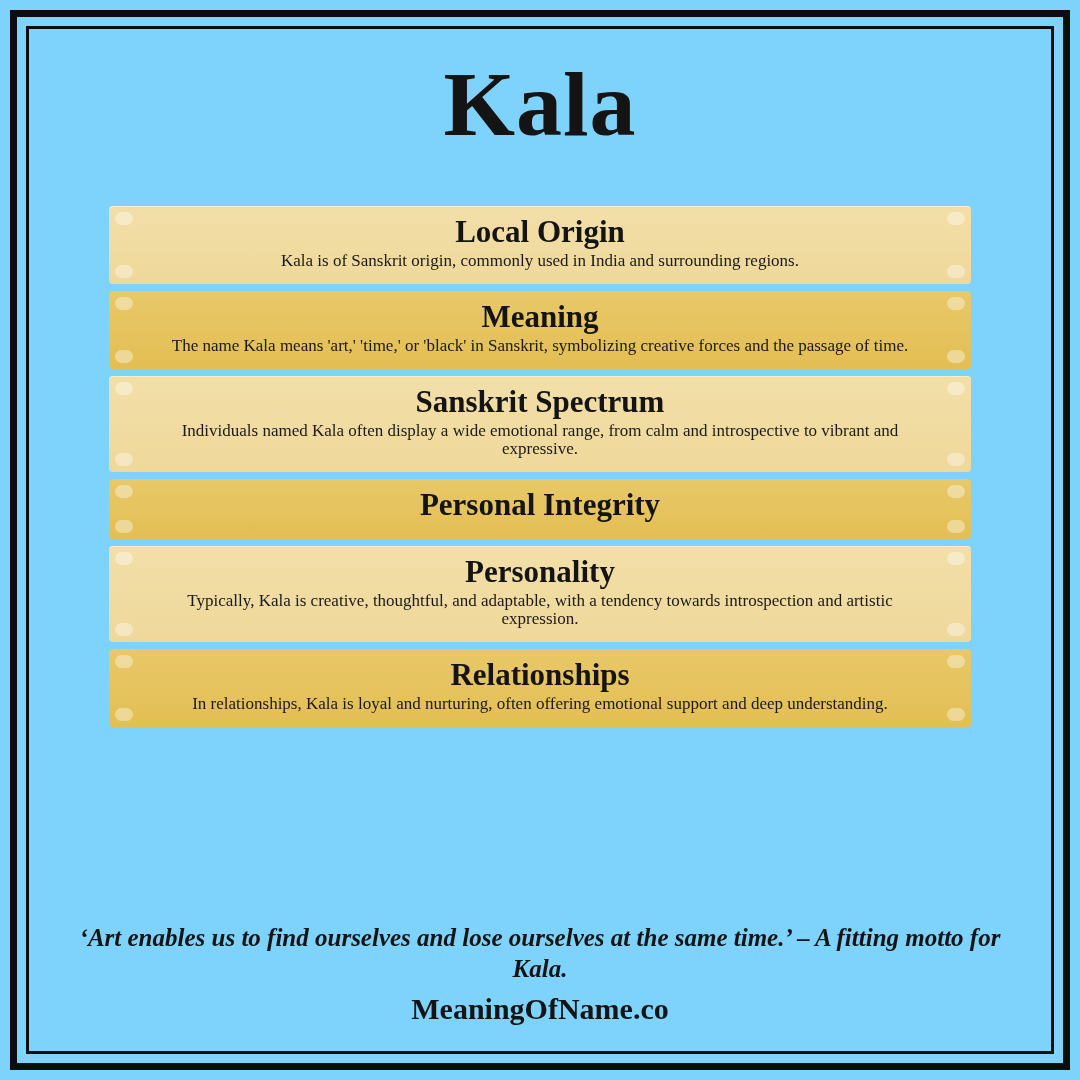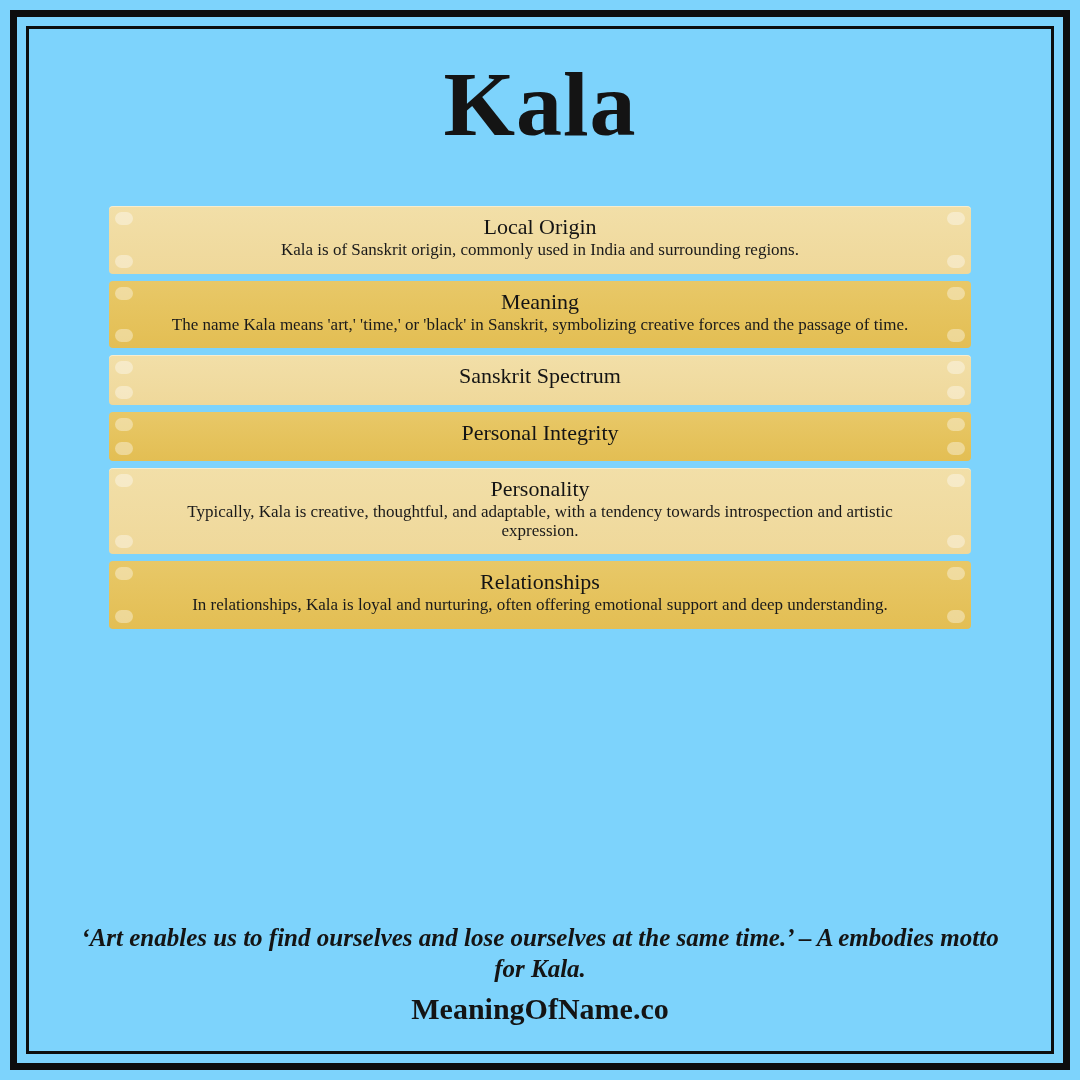--- a/index.html
+++ b/index.html
@@ -90,22 +90,22 @@
     height: 13px;
     border-radius: 7px;
     background: rgba(255,255,255,0.38);
   }
   .knob.tl { left: 6px; top: 6px; }
   .knob.tr { right: 6px; top: 6px; }
   .knob.bl { left: 6px; bottom: 6px; }
   .knob.br { right: 6px; bottom: 6px; }
   .card-title {
     font-family: "Liberation Serif", serif;
-    font-weight: normal;
-    font-size: 22px;
+    font-weight: bold;
+    font-size: 31px;
     color: #141414;
     line-height: 1.15;
     margin: 0 0 2px 0;
   }
   .card-desc {
     font-family: "Liberation Serif", serif;
     font-size: 17px;
     color: #1a1a1a;
     line-height: 1.08;
     margin: 0;
@@ -165,20 +165,21 @@
         <p class="card-title">Meaning</p>
         <p class="card-desc">The name Kala means 'art,' 'time,' or 'black' in Sanskrit, symbolizing creative forces and the passage of time.</p>
       </div>
 
       <div class="card light">
         <span class="knob tl"></span>
         <span class="knob tr"></span>
         <span class="knob bl"></span>
         <span class="knob br"></span>
         <p class="card-title">Sanskrit Spectrum</p>
+        <p class="card-desc">Individuals named Kala often display a wide emotional range, from calm and introspective to vibrant and expressive.</p>
       </div>
 
       <div class="card dark">
         <span class="knob tl"></span>
         <span class="knob tr"></span>
         <span class="knob bl"></span>
         <span class="knob br"></span>
         <p class="card-title">Personal Integrity</p>
       </div>
 
@@ -196,18 +197,18 @@
         <span class="knob tr"></span>
         <span class="knob bl"></span>
         <span class="knob br"></span>
         <p class="card-title">Relationships</p>
         <p class="card-desc">In relationships, Kala is loyal and nurturing, often offering emotional support and deep understanding.</p>
       </div>
 
     </div>
 
     <div class="footer">
-      <p class="quote">‘Art enables us to find ourselves and lose ourselves at the same time.’ – A embodies motto for Kala.</p>
+      <p class="quote">‘Art enables us to find ourselves and lose ourselves at the same time.’ – A fitting motto for Kala.</p>
       <p class="brand">MeaningOfName.co</p>
     </div>
 
   </div>
 </div>
 
 </body></html>

